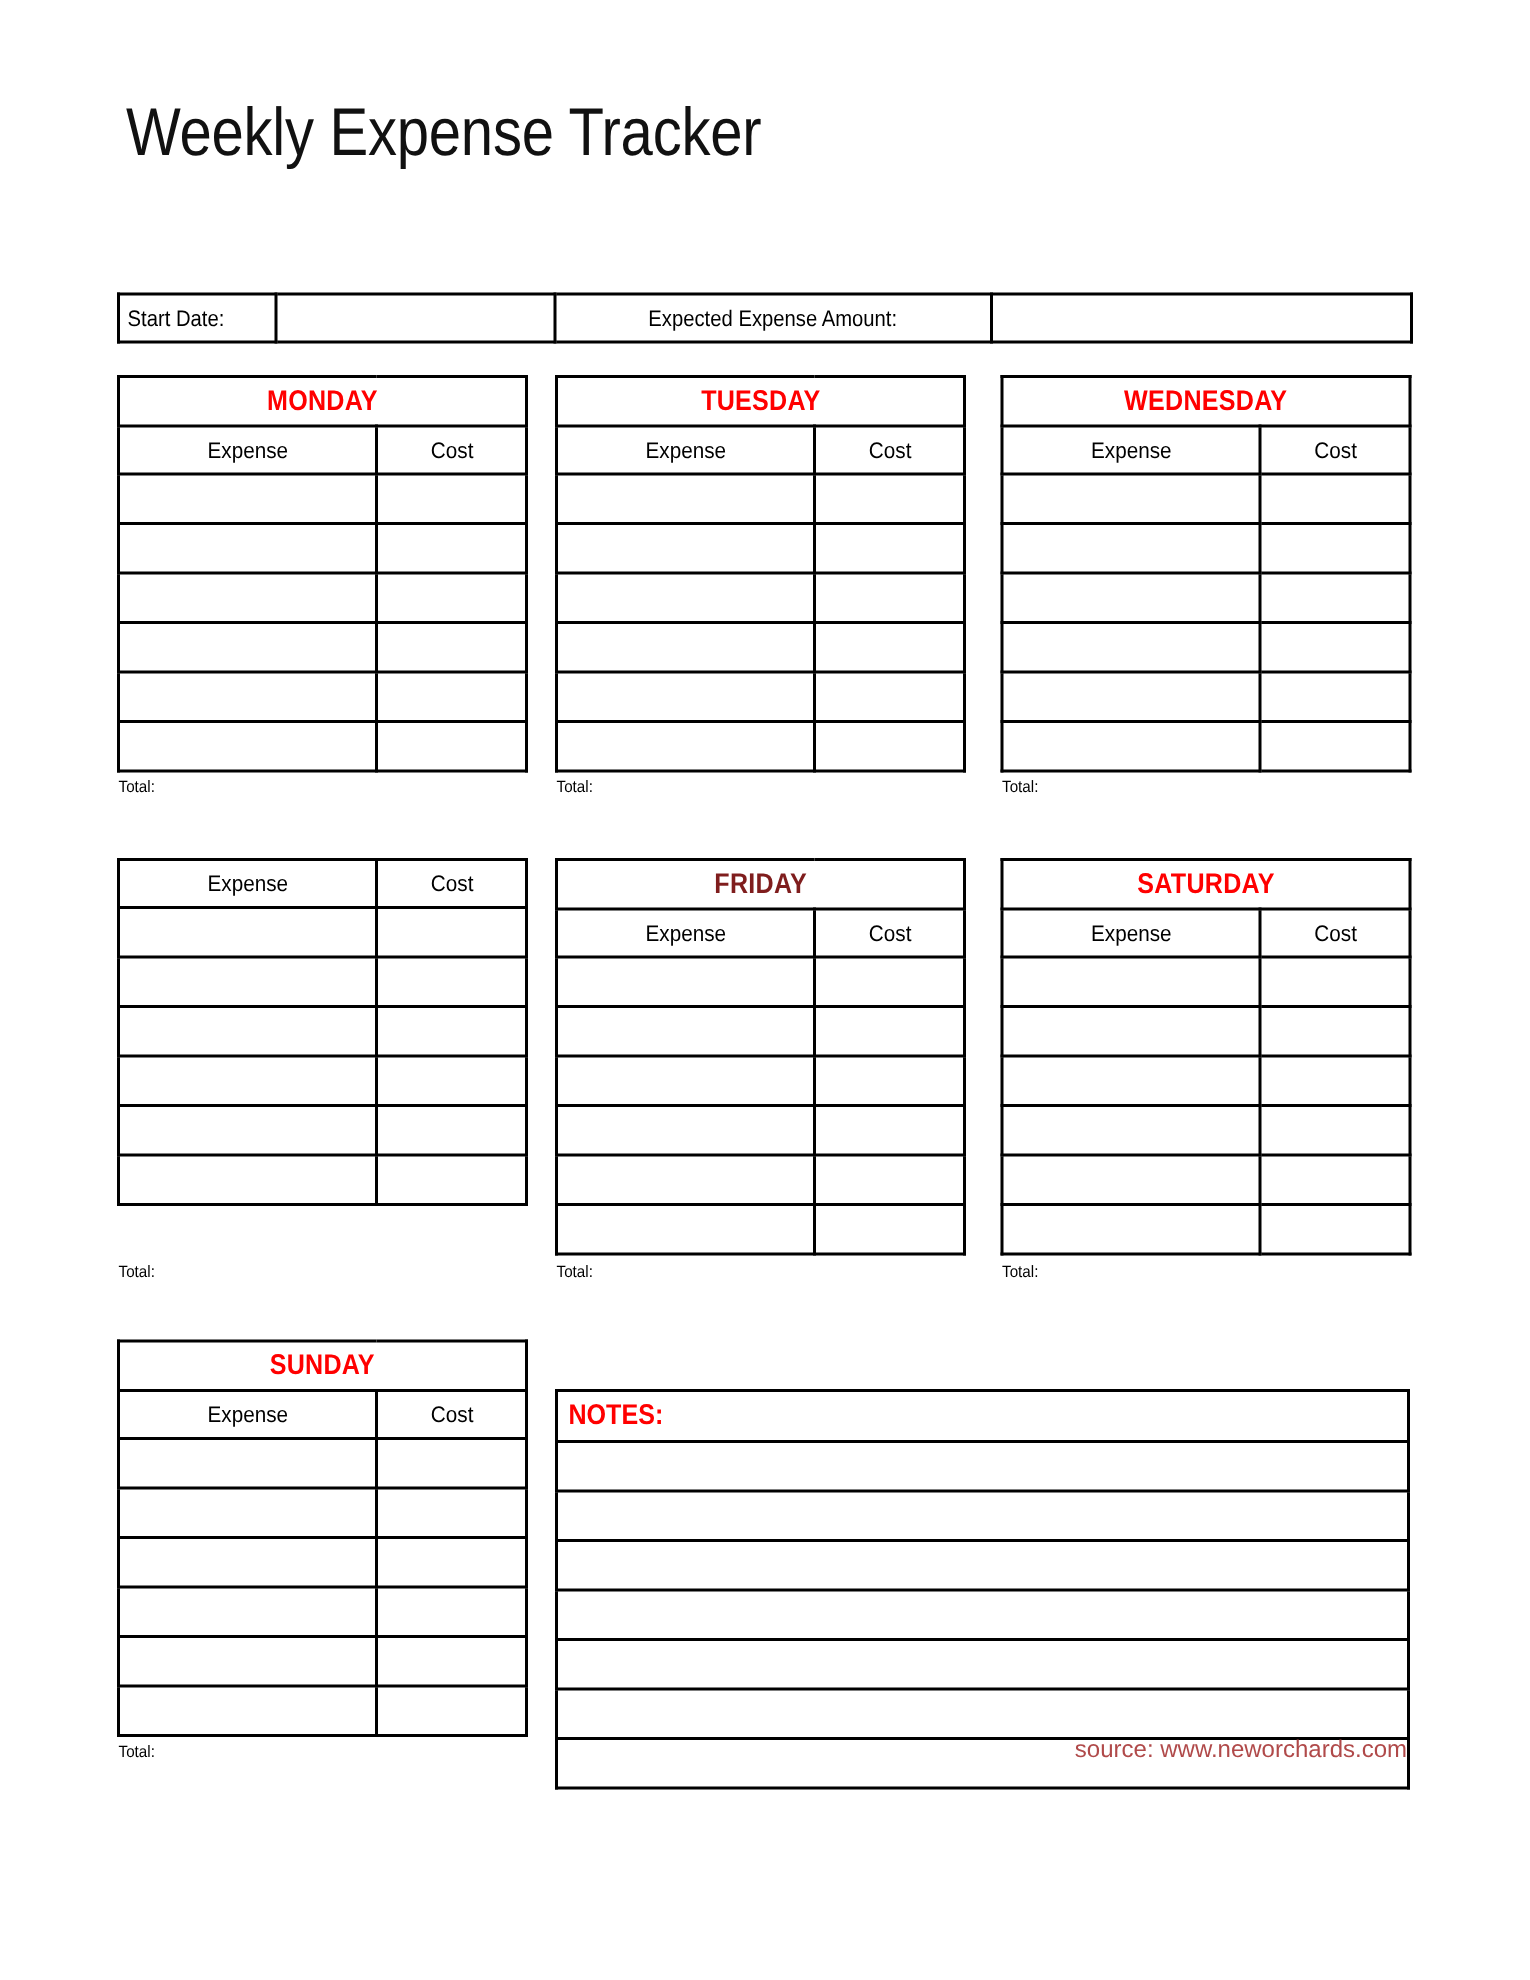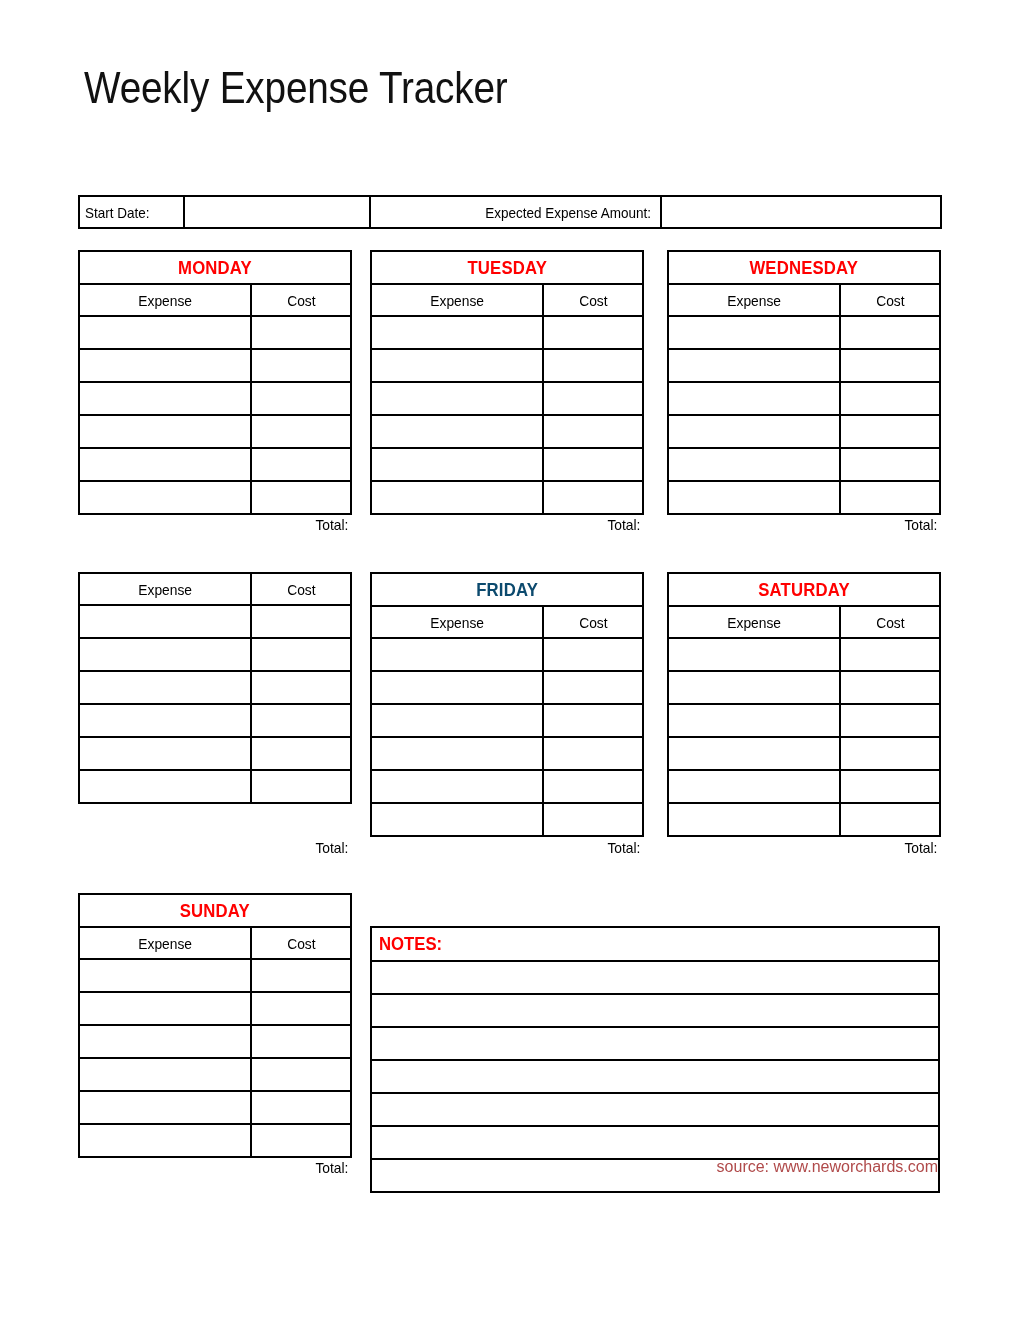--- a/index.html
+++ b/index.html
@@ -64,21 +64,21 @@
     font-size: 15px;
     transform-origin: left center;
   }
   .header-table td.lbl {
     padding-left: 5px;
     text-align: left;
     white-space: nowrap;
   }
   .header-table td.lbl span { display: inline-block; transform: scaleX(0.9); transform-origin: left center; }
   .header-table td.ctr {
-    text-align: right;
+    text-align: center;
     white-space: nowrap;
   }
   .header-table td.ctr span { display: inline-block; transform: scaleX(0.9); }
   .header-table td.blank { }
 
   
   .day-table {
     position: absolute;
     width: 272px;
   }
@@ -101,22 +101,22 @@
   .day-table td.colhead span,
   .day-table td.cell span {
     display: inline-block;
     transform: scaleX(0.92);
   }
   .day-table td.rowcell { height: 31px; }
 
   .total-label {
     position: absolute;
     width: 272px;
-    text-align: right;
-    font-size: 15px;
+    text-align: left;
+    font-size: 11px;
     line-height: 20px;
   }
   .total-label span { display: inline-block; transform: scaleX(0.92); }
 
   
   .notes-table {
     position: absolute;
     left: 370px;
     top: 893px;
     width: 568px;
@@ -329,21 +329,21 @@
         </tbody>
       </table>
       <div class="total-label" style="left: 78px; top: 838px;"><span>Total:</span></div>
       <table class="grid day-table" style="left: 370px; top: 572px;">
         <colgroup>
           <col style="width:172px">
           <col style="width:100px">
         </colgroup>
         <tbody>
           <tr>
-            <td class="dayhead" colspan="2" style="color: #0c4a6e; text-decoration: underline;"><span>FRIDAY</span></td>
+            <td class="dayhead" colspan="2" style="color: #7f1d1d; text-decoration: underline;"><span>FRIDAY</span></td>
           </tr>
           <tr>
             <td class="colhead"><span>Expense</span></td>
             <td class="colhead"><span>Cost</span></td>
           </tr>
           <tr>
             <td class="cell rowcell"><span></span></td>
             <td class="cell rowcell"><span></span></td>
           </tr>
           <tr>

